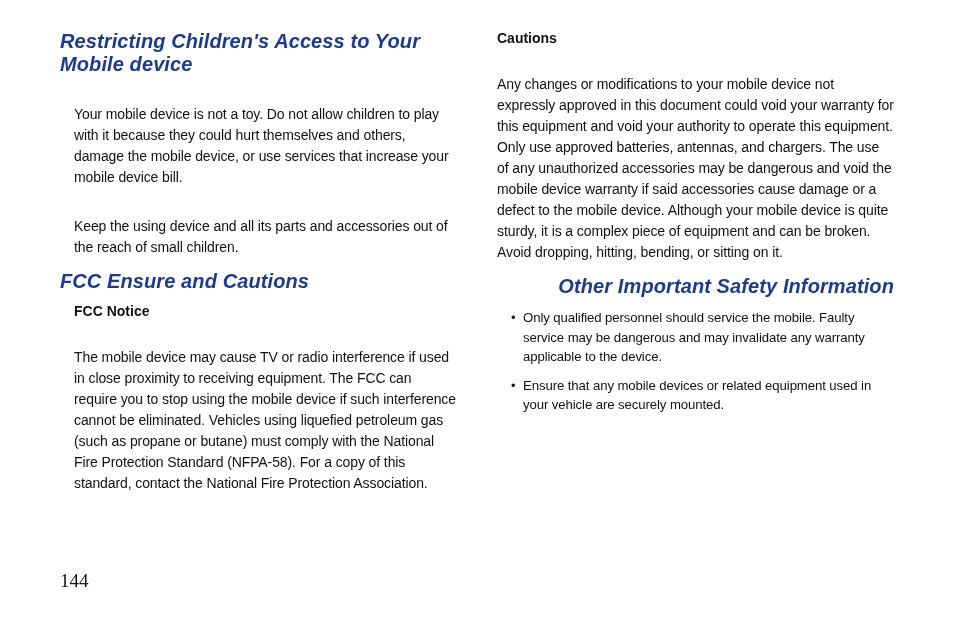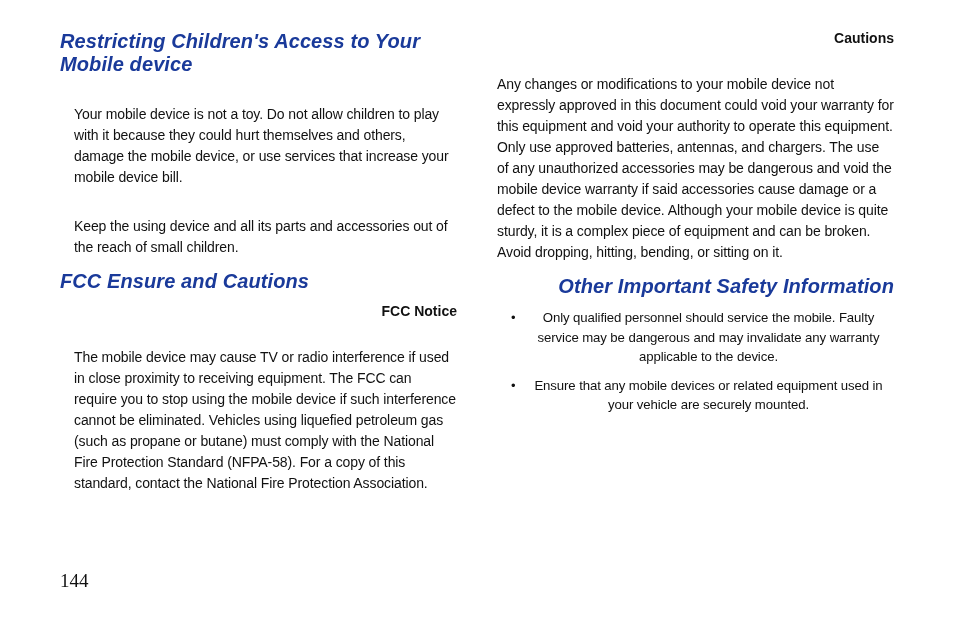--- a/index.html
+++ b/index.html
@@ -31,39 +31,37 @@
       margin-bottom: 10px;
       font-family: Arial, sans-serif;
       letter-spacing: 0.1px;
     }
     .sub-heading {
       color: #111;
       font-weight: bold;
       font-size: 14px;
       margin-bottom: 6px;
       font-family: "Helvetica Neue", Helvetica, Arial, sans-serif;
-      text-align: right;
     }
     .body-text {
       color: #111;
       font-size: 14px;
       line-height: 1.5;
       margin-bottom: 12px;
       font-family: "Helvetica Neue", Helvetica, Arial, sans-serif;
       font-stretch: condensed;
       letter-spacing: -0.1px;
       margin-top: 28px;
     }
     .indent {
       padding-left: 14px;
     }
     ul.bullets {
       list-style: none;
       padding-left: 14px;
-      text-align: center;
     }
     ul.bullets li {
       position: relative;
       color: #111;
       font-size: 13.2px;
       line-height: 1.48;
       margin-bottom: 9px;
       padding-left: 12px;
       font-family: "Helvetica Neue", Helvetica, Arial, sans-serif;
       font-stretch: condensed;

